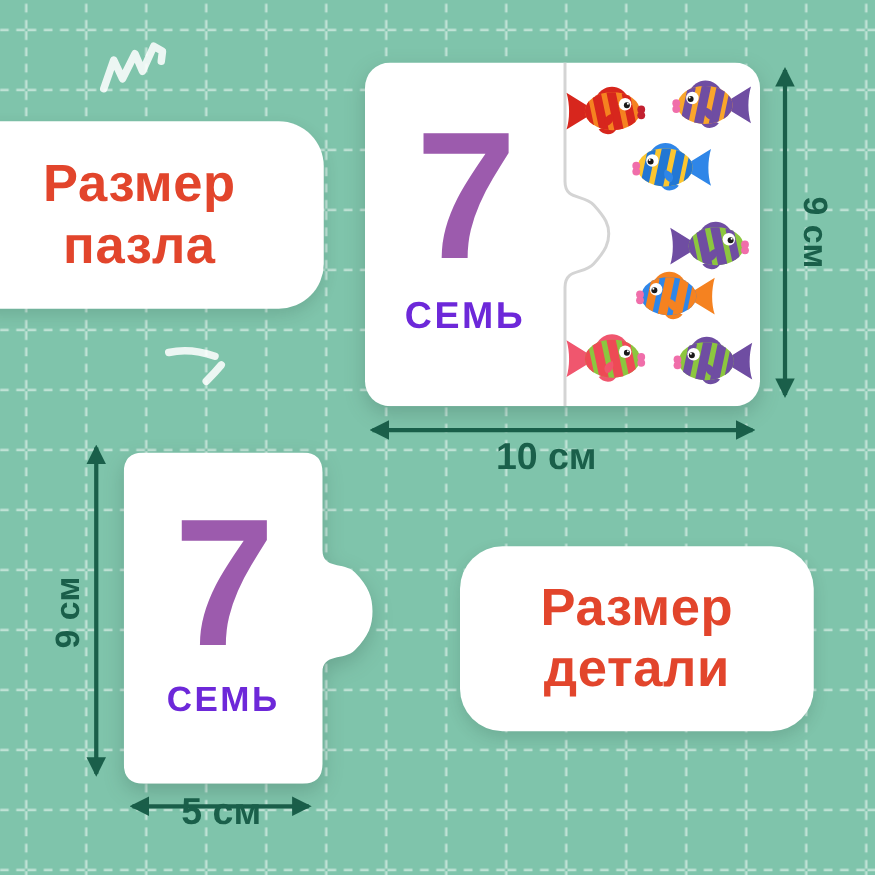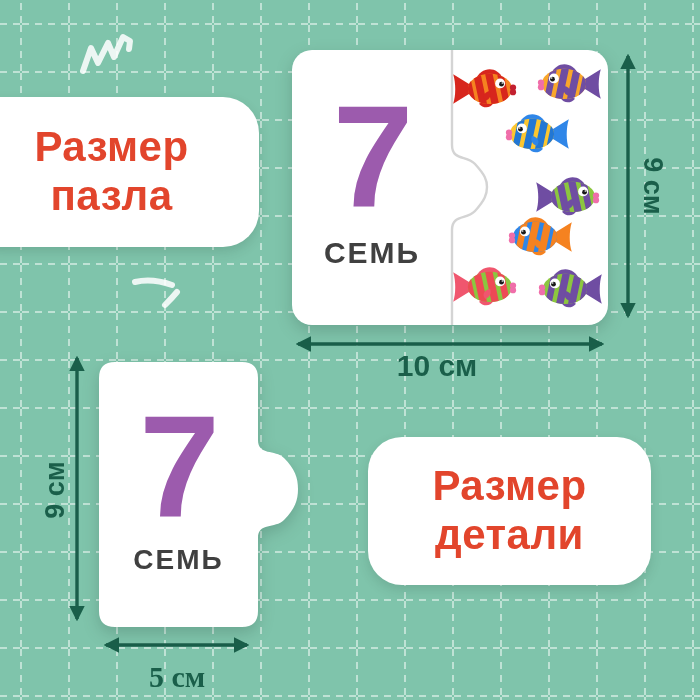--- a/index.html
+++ b/index.html
@@ -18,21 +18,21 @@
     color:#e2452c;font-weight:bold;font-size:42px;line-height:1.16;
     text-align:center;white-space:pre-line;letter-spacing:.5px;
   }
   .piece-wrap{position:absolute;}
   .piece-wrap svg{display:block;filter:drop-shadow(0 6px 8px rgba(30,60,50,.22));}
   .num{
     position:absolute;text-align:center;color:#9c5bad;font-weight:bold;
     font-size:145px;line-height:1;letter-spacing:-2px;
   }
   .word{
-    position:absolute;text-align:center;color:#404040;font-weight:bold;
+    position:absolute;text-align:center;color:#6d28d9;font-weight:bold;
     font-size:30px;letter-spacing:2px;
   }
   .dim{
     position:absolute;color:#1a5f4a;font-weight:bold;font-size:30px;
     transform:translate(-50%,-50%);white-space:nowrap;
   }
   .dim.rot-cw{transform:translate(-50%,-50%) rotate(90deg);font-size:27px;}
   .dim.rot-ccw{transform:translate(-50%,-50%) rotate(-90deg);font-size:27px;}
 </style>
 </head>
@@ -126,15 +126,15 @@
   </div>
 
   <div class="card" style="left:368px;top:437px;width:283px;height:148px;border-radius:34px;">
     <div class="card-text">Размер
 детали</div>
   </div>
 
   <div class="dim rot-cw" style="left:652px;top:186px;">9 см</div>
   <div class="dim" style="left:437px;top:366px;">10 см</div>
   <div class="dim rot-ccw" style="left:55px;top:490px;">9 см</div>
-  <div class="dim" style="left:177px;top:677px;font-family:Liberation Serif, serif;">5 см</div>
+  <div class="dim" style="left:177px;top:650px;">5 см</div>
 
 </div>
 
 </body></html>

